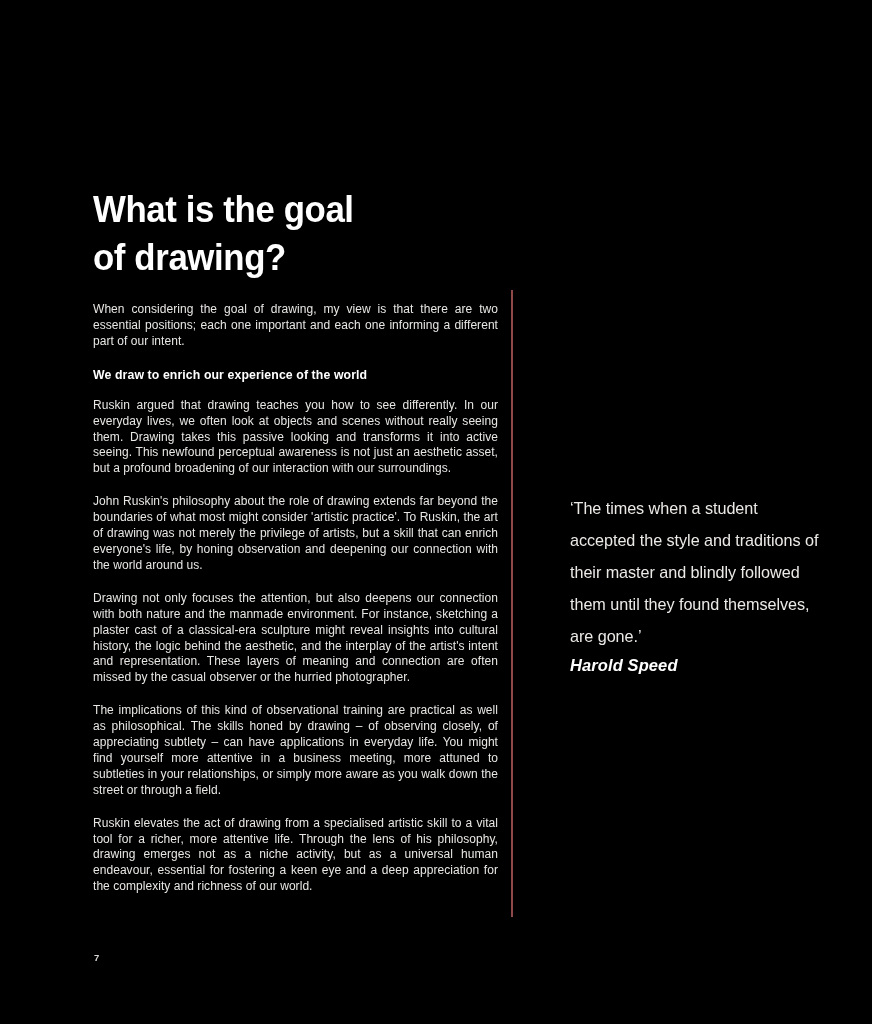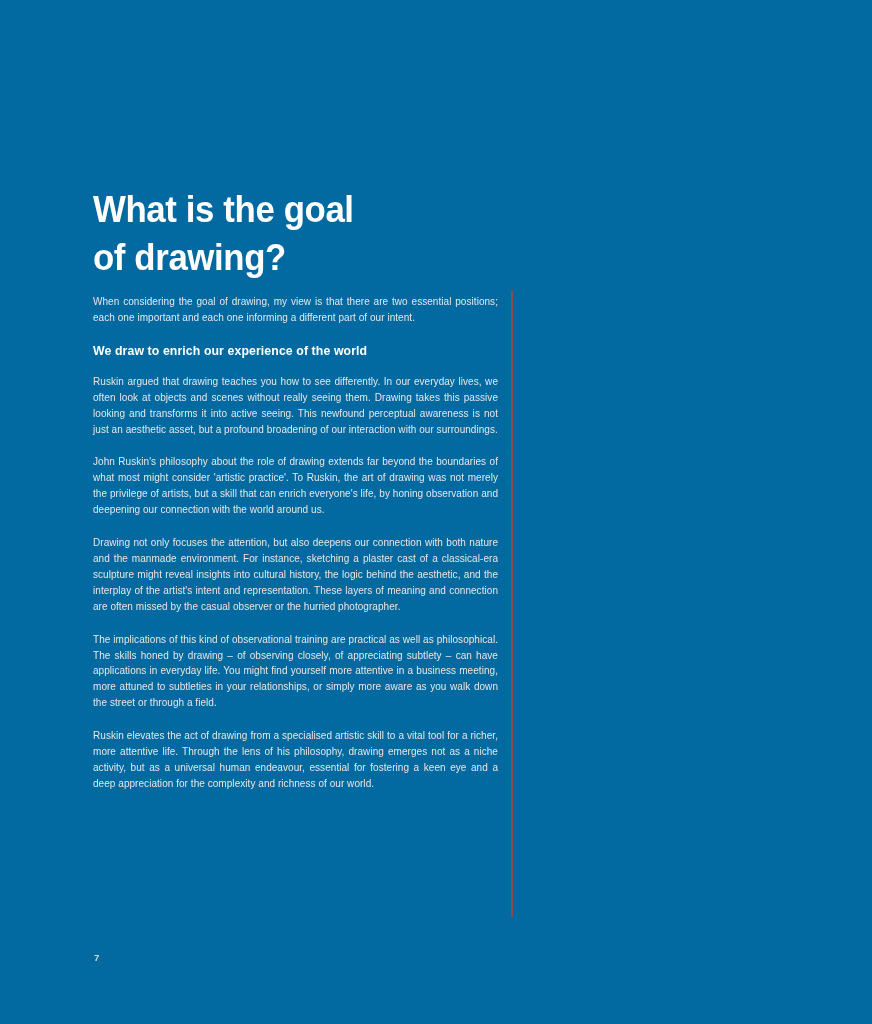--- a/index.html
+++ b/index.html
@@ -10,21 +10,21 @@
   }
   body {
     font-family: "Liberation Sans", "DejaVu Sans", sans-serif;
     -webkit-font-smoothing: antialiased;
   }
 
   .page {
     position: relative;
     width: 872px;
     height: 1024px;
-    background: #0369a1;
+    background: #000000;
     overflow: hidden;
     box-sizing: border-box;
   }
 
   
   .page-title {
     position: absolute;
     left: 93px;
     top: 186px;
     width: 420px;
@@ -43,23 +43,23 @@
 
   
   .text-column {
     position: absolute;
     left: 93px;
     top: 290px;
     width: 405px;
   }
 
   .body-paragraph {
-    margin: 4px 0 17px 0;
+    margin: 12px 0 17px 0;
     color: #e8e7e4;
-    font-size: 10px;
+    font-size: 12px;
     line-height: 15.9px;
     text-align: justify;
     text-justify: inter-word;
     letter-spacing: 0.05px;
   }
   .body-paragraph:last-child { margin-bottom: 0; }
 
   .sub-heading {
     margin: 0 0 15px 0;
     color: #ffffff;
@@ -135,16 +135,20 @@
 
     <p class="body-paragraph">Ruskin argued that drawing teaches you how to see differently. In our everyday lives, we often look at objects and scenes without really seeing them. Drawing takes this passive looking and transforms it into active seeing. This newfound perceptual awareness is not just an aesthetic asset, but a profound broadening of our interaction with our surroundings.</p>
     <p class="body-paragraph">John Ruskin's philosophy about the role of drawing extends far beyond the boundaries of what most might consider 'artistic practice'. To Ruskin, the art of drawing was not merely the privilege of artists, but a skill that can enrich everyone's life, by honing observation and deepening our connection with the world around us.</p>
     <p class="body-paragraph">Drawing not only focuses the attention, but also deepens our connection with both nature and the manmade environment. For instance, sketching a plaster cast of a classical-era sculpture might reveal insights into cultural history, the logic behind the aesthetic, and the interplay of the artist's intent and representation. These layers of meaning and connection are often missed by the casual observer or the hurried photographer.</p>
     <p class="body-paragraph">The implications of this kind of observational training are practical as well as philosophical. The skills honed by drawing – of observing closely, of appreciating subtlety – can have applications in everyday life. You might find yourself more attentive in a business meeting, more attuned to subtleties in your relationships, or simply more aware as you walk down the street or through a field.</p>
     <p class="body-paragraph">Ruskin elevates the act of drawing from a specialised artistic skill to a vital tool for a richer, more attentive life. Through the lens of his philosophy, drawing emerges not as a niche activity, but as a universal human endeavour, essential for fostering a keen eye and a deep appreciation for the complexity and richness of our world.</p>
   </div>
 
   <div class="divider-rule"></div>
 
+  <blockquote class="pullquote">
+    <p class="pullquote-text">‘The times when a student accepted the style and traditions of their master and blindly followed them until they found themselves, are gone.’</p>
+    <cite class="pullquote-attribution">Harold Speed</cite>
+  </blockquote>
 
   <div class="page-number">7</div>
 
 </div>
 
 </body></html>

